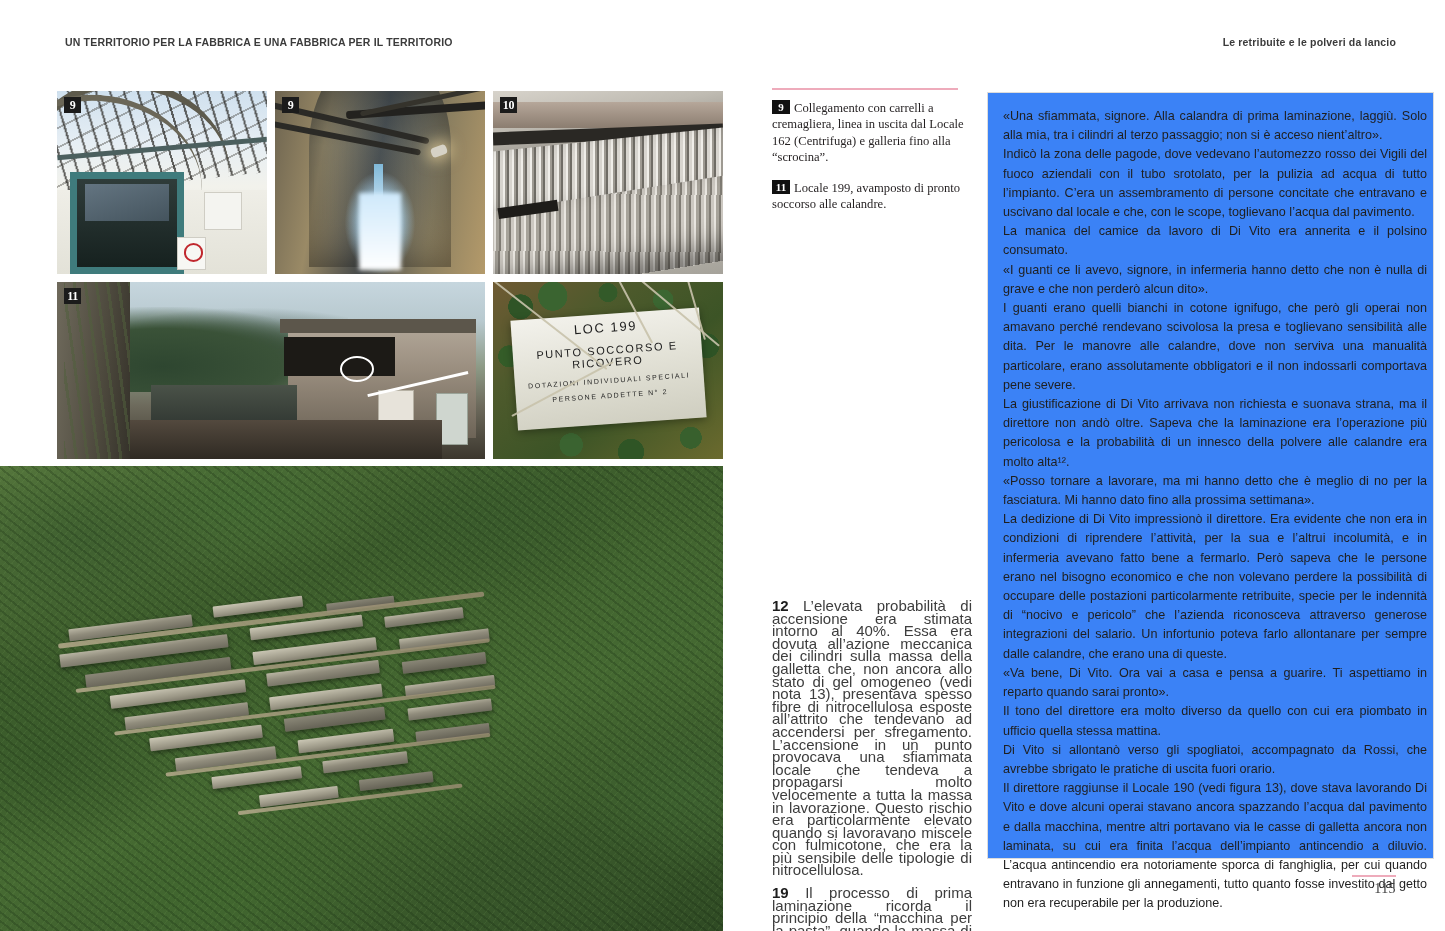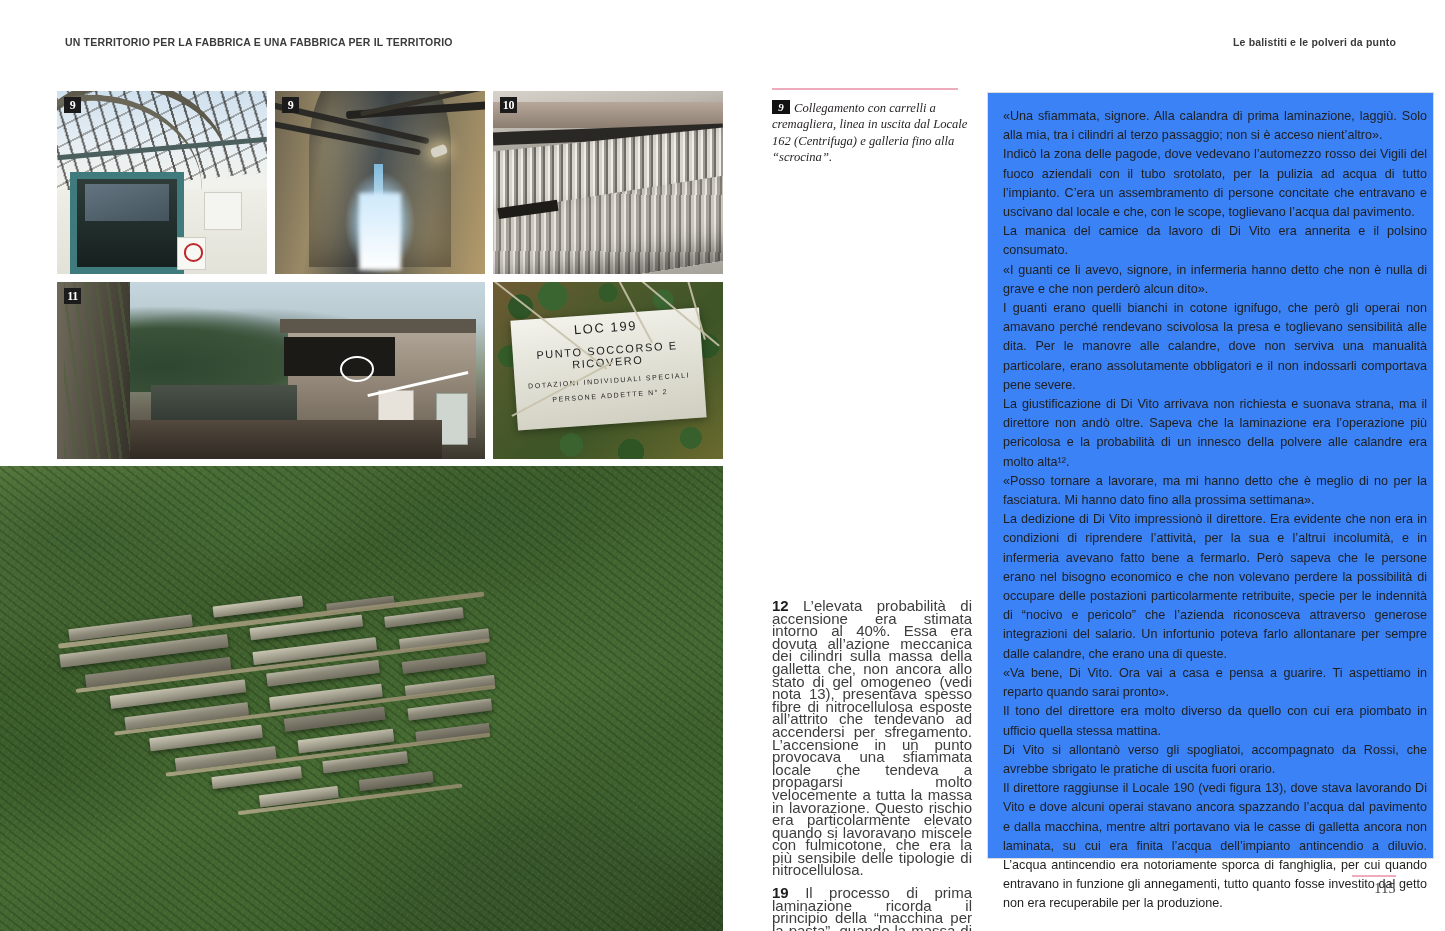--- a/index.html
+++ b/index.html
@@ -345,21 +345,20 @@
     height: 2px;
     background: #eeabbb;
     margin-bottom: 10px;
   }
   .cap {
     font-family: "Liberation Serif", serif;
     font-size: 12.6px;
     line-height: 16.4px;
     color: #231f20;
     margin-bottom: 14px;
-    font-style: italic;
   }
   .cap .n {
     display: inline-block;
     background: #111111;
     color: #ffffff;
     font-weight: 700;
     font-size: 11px;
     line-height: 14px;
     min-width: 14px;
     padding: 0 2px;
@@ -423,21 +422,21 @@
     font-family: Liberation Serif, serif;
     font-size: 14px;
     color: #3b3b3b;
     letter-spacing: .4px;
   }
 </style>
 </head>
 <body>
 
 <div class="runhead left">UN TERRITORIO PER LA FABBRICA E UNA FABBRICA PER IL TERRITORIO</div>
-<div class="runhead right">Le balistiti e le polveri da punto</div>
+<div class="runhead right">Le retribuite e le polveri da lancio</div>
 
 <div class="photo-grid">
 
   <div class="ph ph-9a">
     <div class="bg">
       <div class="roofgrid"></div>
       <div class="arch1"></div>
       <div class="arch2"></div>
       <div class="wall"></div>
       <div class="beam"></div>
@@ -545,20 +544,23 @@
   </div>
 
 </div>
 
 <div class="capcol">
   <div class="rule-pink"></div>
 
   <div class="cap">
     <span class="n">9</span><span>Collegamento con carrelli a cremagliera, linea in uscita dal Locale 162 (Centrifuga) e galleria fino alla “scrocina”.</span>
   </div>
+  <div class="cap">
+    <span class="n">11</span><span>Locale 199, avamposto di pronto soccorso alle calandre.</span>
+  </div>
 </div>
 
 <div class="footnotes">
   <p><b>12</b> <span>L’elevata probabilità di accensione era stimata intorno al 40%. Essa era dovuta all’azione meccanica dei cilindri sulla massa della galletta che, non ancora allo stato di gel omogeneo (vedi nota 13), presentava spesso fibre di nitrocellulosa esposte all’attrito che tendevano ad accendersi per sfregamento. L’accensione in un punto provocava una sfiammata locale che tendeva a propagarsi molto velocemente a tutta la massa in lavorazione. Questo rischio era particolarmente elevato quando si lavoravano miscele con fulmicotone, che era la più sensibile delle tipologie di nitrocellulosa.</span></p>
   <p><b>19</b> <span>Il processo di prima laminazione ricorda il principio della “macchina per la pasta”, quando la massa di farina e acqua, eterogenea e fatta di ingredienti solidi e liquidi, viene fatta passare più volte nei rulli per ottenere un impasto liscio e omogeneo, ovvero dove le fibre solide sono completamente inglobate nei liquidi, arrivando a una consistenza uniforme.</span></p>
 </div>
 
 <div class="maincol">
   <p><span>«Una sfiammata, signore. Alla calandra di prima laminazione, laggiù. Solo alla mia, tra i cilindri al terzo passaggio; non si è acceso nient’altro».</span><br><span>Indicò la zona delle pagode, dove vedevano l’automezzo rosso dei Vigili del fuoco aziendali con il tubo srotolato, per la pulizia ad acqua di tutto l’impianto. C’era un assembramento di persone concitate che entravano e uscivano dal locale e che, con le scope, toglievano l’acqua dal pavimento.</span><br><span>La manica del camice da lavoro di Di Vito era annerita e il polsino consumato.</span><br><span>«I guanti ce li avevo, signore, in infermeria hanno detto che non è nulla di grave e che non perderò alcun dito».</span><br><span>I guanti erano quelli bianchi in cotone ignifugo, che però gli operai non amavano perché rendevano scivolosa la presa e toglievano sensibilità alle dita. Per le manovre alle calandre, dove non serviva una manualità particolare, erano assolutamente obbligatori e il non indossarli comportava pene severe.</span><br><span>La giustificazione di Di Vito arrivava non richiesta e suonava strana, ma il direttore non andò oltre. Sapeva che la laminazione era l’operazione più pericolosa e la probabilità di un innesco della polvere alle calandre era molto alta¹².</span><br><span>«Posso tornare a lavorare, ma mi hanno detto che è meglio di no per la fasciatura. Mi hanno dato fino alla prossima settimana».</span><br><span>La dedizione di Di Vito impressionò il direttore. Era evidente che non era in condizioni di riprendere l’attività, per la sua e l’altrui incolumità, e in infermeria avevano fatto bene a fermarlo. Però sapeva che le persone erano nel bisogno economico e che non volevano perdere la possibilità di occupare delle postazioni particolarmente retribuite, specie per le indennità di “nocivo e pericolo” che l’azienda riconosceva attraverso generose integrazioni del salario. Un infortunio poteva farlo allontanare per sempre dalle calandre, che erano una di queste.</span><br><span>«Va bene, Di Vito. Ora vai a casa e pensa a guarire. Ti aspettiamo in reparto quando sarai pronto».</span><br><span>Il tono del direttore era molto diverso da quello con cui era piombato in ufficio quella stessa mattina.</span><br><span>Di Vito si allontanò verso gli spogliatoi, accompagnato da Rossi, che avrebbe sbrigato le pratiche di uscita fuori orario.</span><br><span>Il direttore raggiunse il Locale 190 (vedi figura 13), dove stava lavorando Di Vito e dove alcuni operai stavano ancora spazzando l’acqua dal pavimento e dalla macchina, mentre altri portavano via le casse di galletta ancora non laminata, su cui era finita l’acqua dell’impianto antincendio a diluvio. L’acqua antincendio era notoriamente sporca di fanghiglia, per cui quando entravano in funzione gli annegamenti, tutto quanto fosse investito dal getto non era recuperabile per la produzione.</span><br></p>
 </div>

